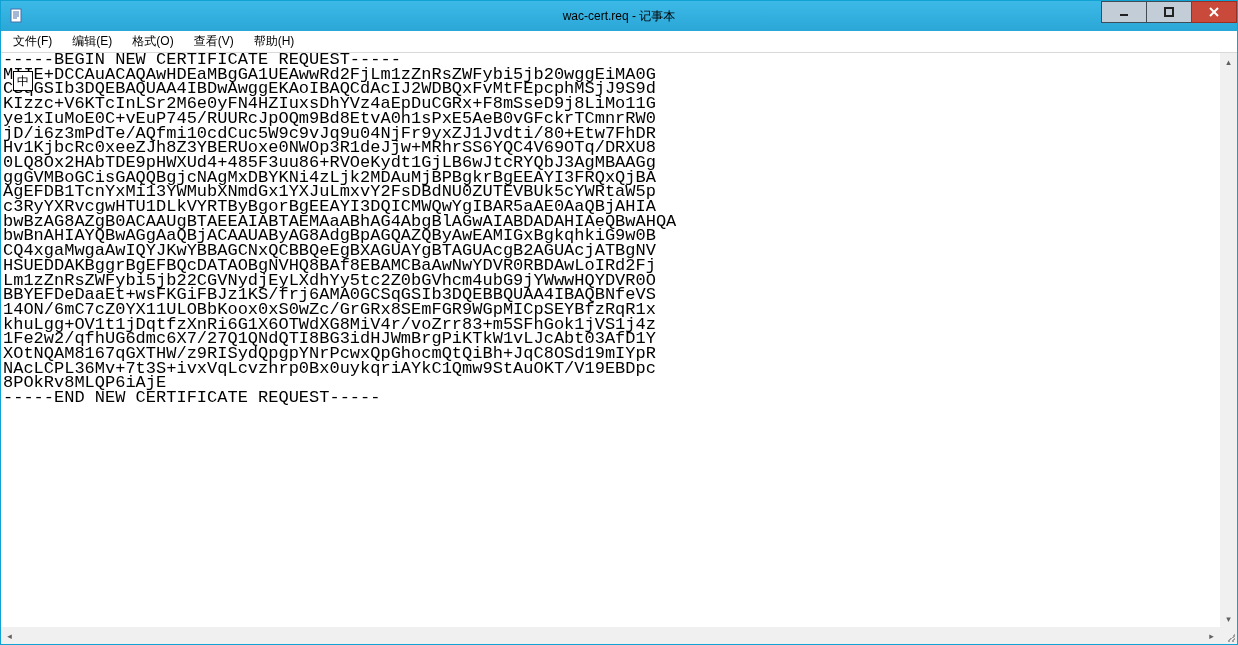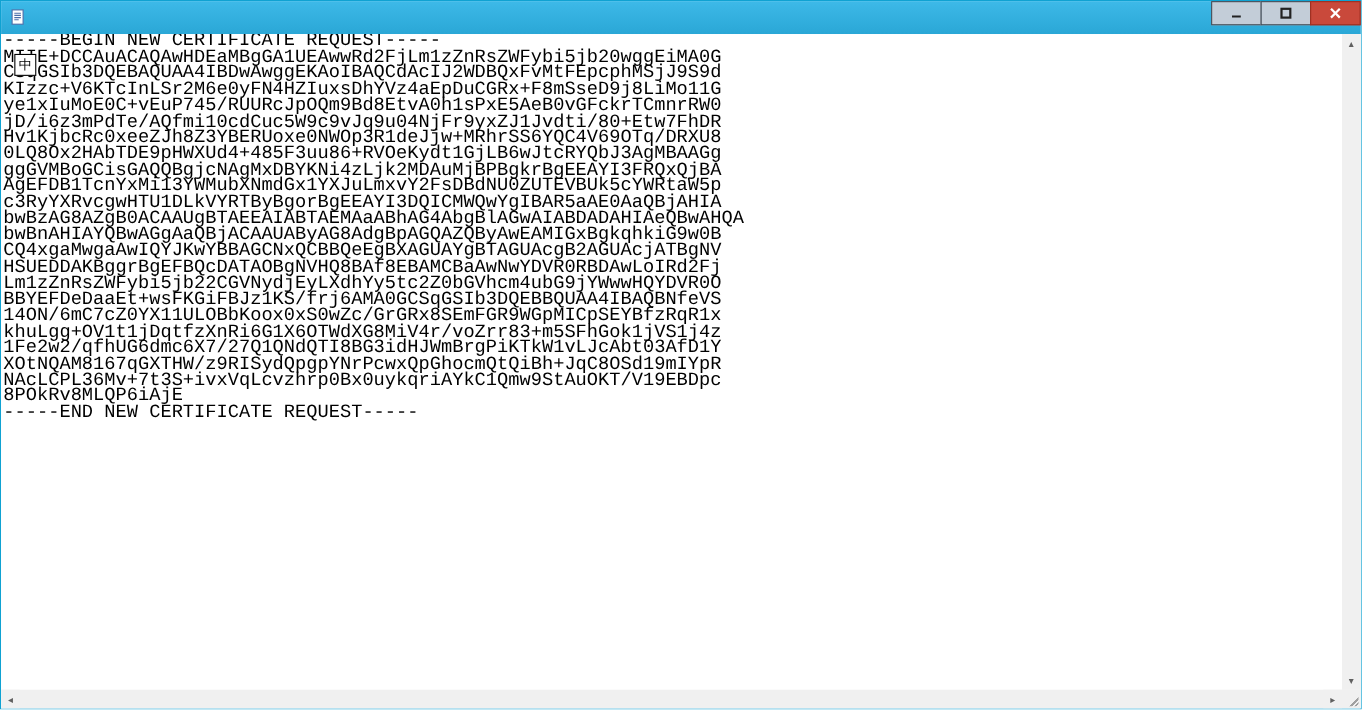--- a/index.html
+++ b/index.html
@@ -156,40 +156,48 @@
   <div class="titlebar">
     <div class="sys-icon">
       <svg width="16" height="16" viewBox="0 0 16 16">
         <rect x="2" y="1" width="10" height="13" fill="#fff" stroke="#4b6ea9" stroke-width="1"></rect>
         <line x1="4" y1="4" x2="10" y2="4" stroke="#4b6ea9" stroke-width="1"></line>
         <line x1="4" y1="6" x2="10" y2="6" stroke="#4b6ea9" stroke-width="1"></line>
         <line x1="4" y1="8" x2="10" y2="8" stroke="#4b6ea9" stroke-width="1"></line>
         <line x1="4" y1="10" x2="8" y2="10" stroke="#4b6ea9" stroke-width="1"></line>
       </svg>
     </div>
+    <div class="title">wac-cert.req - 记事本</div>
     <div class="win-controls">
       <div class="win-btn">
         <svg width="12" height="12" viewBox="0 0 12 12">
             <line x1="2" y1="9" x2="10" y2="9" stroke="#222" stroke-width="2"></line>
           </svg>
       </div>
       <div class="win-btn">
         <svg width="12" height="12" viewBox="0 0 12 12">
             <rect x="2" y="2" width="8" height="8" fill="none" stroke="#222" stroke-width="2"></rect>
           </svg>
       </div>
       <div class="win-btn close">
         <svg width="12" height="12" viewBox="0 0 12 12">
           <line x1="2" y1="2" x2="10" y2="10" stroke="#fff" stroke-width="2"></line>
           <line x1="10" y1="2" x2="2" y2="10" stroke="#fff" stroke-width="2"></line>
         </svg>
       </div>
     </div>
   </div>
 
+  <div class="menubar">
+    <div class="menu-item">文件(F)</div>
+    <div class="menu-item">编辑(E)</div>
+    <div class="menu-item">格式(O)</div>
+    <div class="menu-item">查看(V)</div>
+    <div class="menu-item">帮助(H)</div>
+  </div>
 
   <div class="client">
     <div class="textarea-wrap">
       <div class="text-content">-----BEGIN NEW CERTIFICATE REQUEST-----
 MIIE+DCCAuACAQAwHDEaMBgGA1UEAwwRd2FjLm1zZnRsZWFybi5jb20wggEiMA0G
 CSqGSIb3DQEBAQUAA4IBDwAwggEKAoIBAQCdAcIJ2WDBQxFvMtFEpcphMSjJ9S9d
 KIzzc+V6KTcInLSr2M6e0yFN4HZIuxsDhYVz4aEpDuCGRx+F8mSseD9j8LiMo11G
 ye1xIuMoE0C+vEuP745/RUURcJpOQm9Bd8EtvA0h1sPxE5AeB0vGFckrTCmnrRW0
 jD/i6z3mPdTe/AQfmi10cdCuc5W9c9vJq9u04NjFr9yxZJ1Jvdti/80+Etw7FhDR
 Hv1KjbcRc0xeeZJh8Z3YBERUoxe0NWOp3R1deJjw+MRhrSS6YQC4V69OTq/DRXU8

